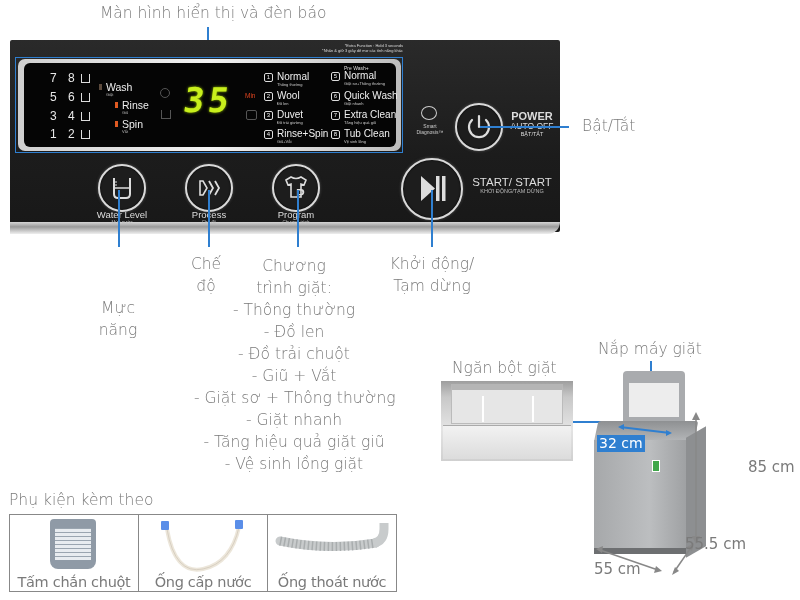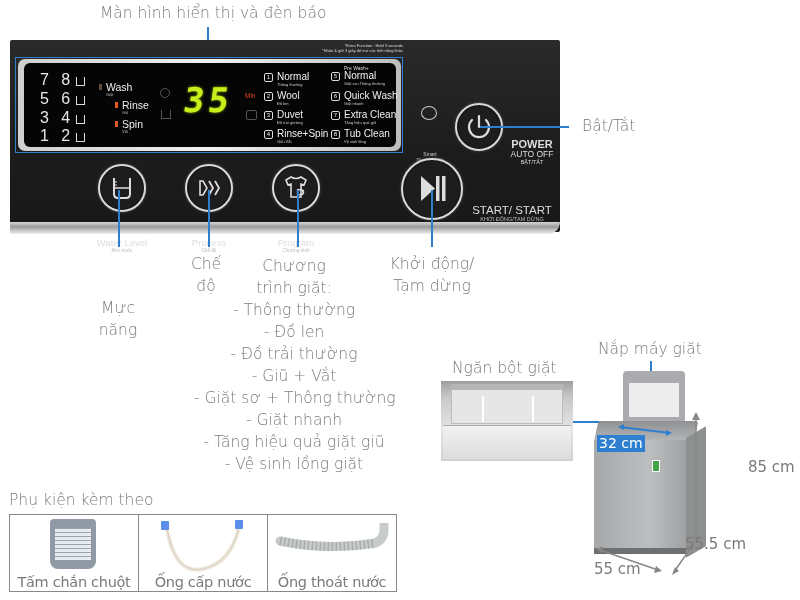--- a/index.html
+++ b/index.html
@@ -10,37 +10,37 @@
   .line-v { position: absolute; width: 1.5px; background: #2f7fd0; }
   .line-h { position: absolute; height: 1.5px; background: #2f7fd0; }
 
   
   #panel { left: 10px; top: 40px; width: 550px; height: 192px; background: linear-gradient(#2a2a2a, #1c1c1c 60%, #181818); border-radius: 2px; overflow: hidden; }
   #panel-bottom-rim { left: 10px; top: 222px; width: 550px; height: 12px; background: linear-gradient(#d6d6d6, #9a9a9a 40%, #efefef); border-radius: 0 0 40px 2px; }
   #display-frame { left: 15px; top: 57px; width: 388px; height: 96px; border: 1.5px solid #2f7fd0; }
   #display-bezel { left: 18px; top: 59px; width: 383px; height: 92px; border-radius: 7px; background: linear-gradient(90deg, #cfcfcf, #f2f2f2 50%, #bdbdbd); }
   #display-screen { left: 24px; top: 63px; width: 372px; height: 84px; background: #050505; border-radius: 6px; }
 
-  .wl-row { position: absolute; left: 40px; color: #e8e8e8; font-size: 16px; letter-spacing: 4px; }
+  .wl-row { position: absolute; left: 50px; color: #e8e8e8; font-size: 12px; letter-spacing: 4px; }
   .wl-row .glyph { display: inline-block; width: 9px; height: 9px; border: 1px solid #ddd; border-top: none; margin-left: 2px; vertical-align: -1px; }
   .phase { position: absolute; left: 113px; color: #eee; font-size: 10.5px; line-height: 10px; }
   .phase .led { position: absolute; left: -7px; top: 2px; width: 3px; height: 6px; background: #5c4a3c; }
   .phase .led.on { background: #e05a22; }
   .phase .sub { display: block; font-size: 4px; color: #bbb; line-height: 5px; }
 
   .seg { position: absolute; font-family: "DejaVu Sans Mono", monospace; font-size: 34px; font-weight: bold; color: #c8ef1c; letter-spacing: 4px; text-shadow: 0 0 3px #9ac500; transform: skewX(-8deg); }
   .minlbl { position: absolute; color: #e04520; font-size: 6.5px; }
 
   .prog { position: absolute; color: #f0f0f0; font-size: 10px; line-height: 10px; white-space: nowrap; }
   .prog .num { display: inline-block; width: 9px; height: 9px; border: 1px solid #ddd; border-radius: 2px; font-size: 6px; line-height: 7px; text-align: center; margin-right: 4px; vertical-align: 1px; }
   .prog .sub { display: block; margin-left: 13px; font-size: 4px; color: #ccc; line-height: 5px; }
   .prog .pre { display: block; margin-left: 13px; font-size: 5px; color: #ddd; line-height: 6px; }
 
   .ring-btn { position: absolute; border-radius: 50%; border: 2px solid #d9d9d9; box-shadow: 0 0 2px #000 inset, 0 0 3px #555; background: #1d1d1d; }
-  .btn-label { position: absolute; color: #ddd; font-size: 9.5px; text-align: center; white-space: nowrap; line-height: 10px; margin-top: 28px; }
+  .btn-label { position: absolute; color: #ddd; font-size: 9.5px; text-align: center; white-space: nowrap; line-height: 10px; }
   .btn-label .sub { display: block; font-size: 4.5px; color: #bbb; line-height: 6px; }
 
   .note { position: absolute; color: #ddd; font-size: 4px; line-height: 5px; text-align: right; white-space: nowrap; }
 
   
   #acc-table { left: 9px; top: 514px; width: 388px; height: 78px; border: 1px solid #888; display: flex; }
   .acc-cell { flex: 1; border-right: 1px solid #888; position: relative; }
   .acc-cell:last-child { border-right: none; }
   .acc-label { position: absolute; left: 0; right: 0; bottom: 1px; text-align: center; font-family: "DejaVu Sans", sans-serif; font-size: 14.5px; color: #7a7a7a; white-space: nowrap; letter-spacing: -0.3px; }
 
@@ -151,21 +151,21 @@
 <div class="line-v" style="left:297px; top:190px; height:57px;"></div>
 <div class="line-v" style="left:431px; top:190px; height:57px;"></div>
 
 <div class="abs callout" style="left:90px; top:253px; width:56px;margin-top:44px;"><span>Mực</span><br><span>năng</span></div>
 <div class="abs callout" style="left:182px; top:253px; width:48px;"><span>Chế</span><br><span>độ</span></div>
 <div class="abs callout" style="left:194px; top:255px; width:200px;">
   <span>Chương</span><br>
   <span>trình giặt:</span><br>
   <span>- Thông thường</span><br>
   <span>- Đồ len</span><br>
-  <span>- Đồ trải thường</span><br>
+  <span>- Đồ trải chuột</span><br>
   <span>- Giũ + Vắt</span><br>
   <span>- Giặt sơ + Thông thường</span><br>
   <span>- Giặt nhanh</span><br>
   <span>- Tăng hiệu quả giặt giũ</span><br>
   <span>- Vệ sinh lồng giặt</span>
 </div>
 <div class="abs callout" style="left:384px; top:253px; width:96px;"><span>Khởi động/</span><br><span>Tạm dừng</span></div>
 
 <div class="abs callout" style="left:9px; top:489px; text-align:left;">Phụ kiện kèm theo</div>
 <div id="acc-table" class="abs">

